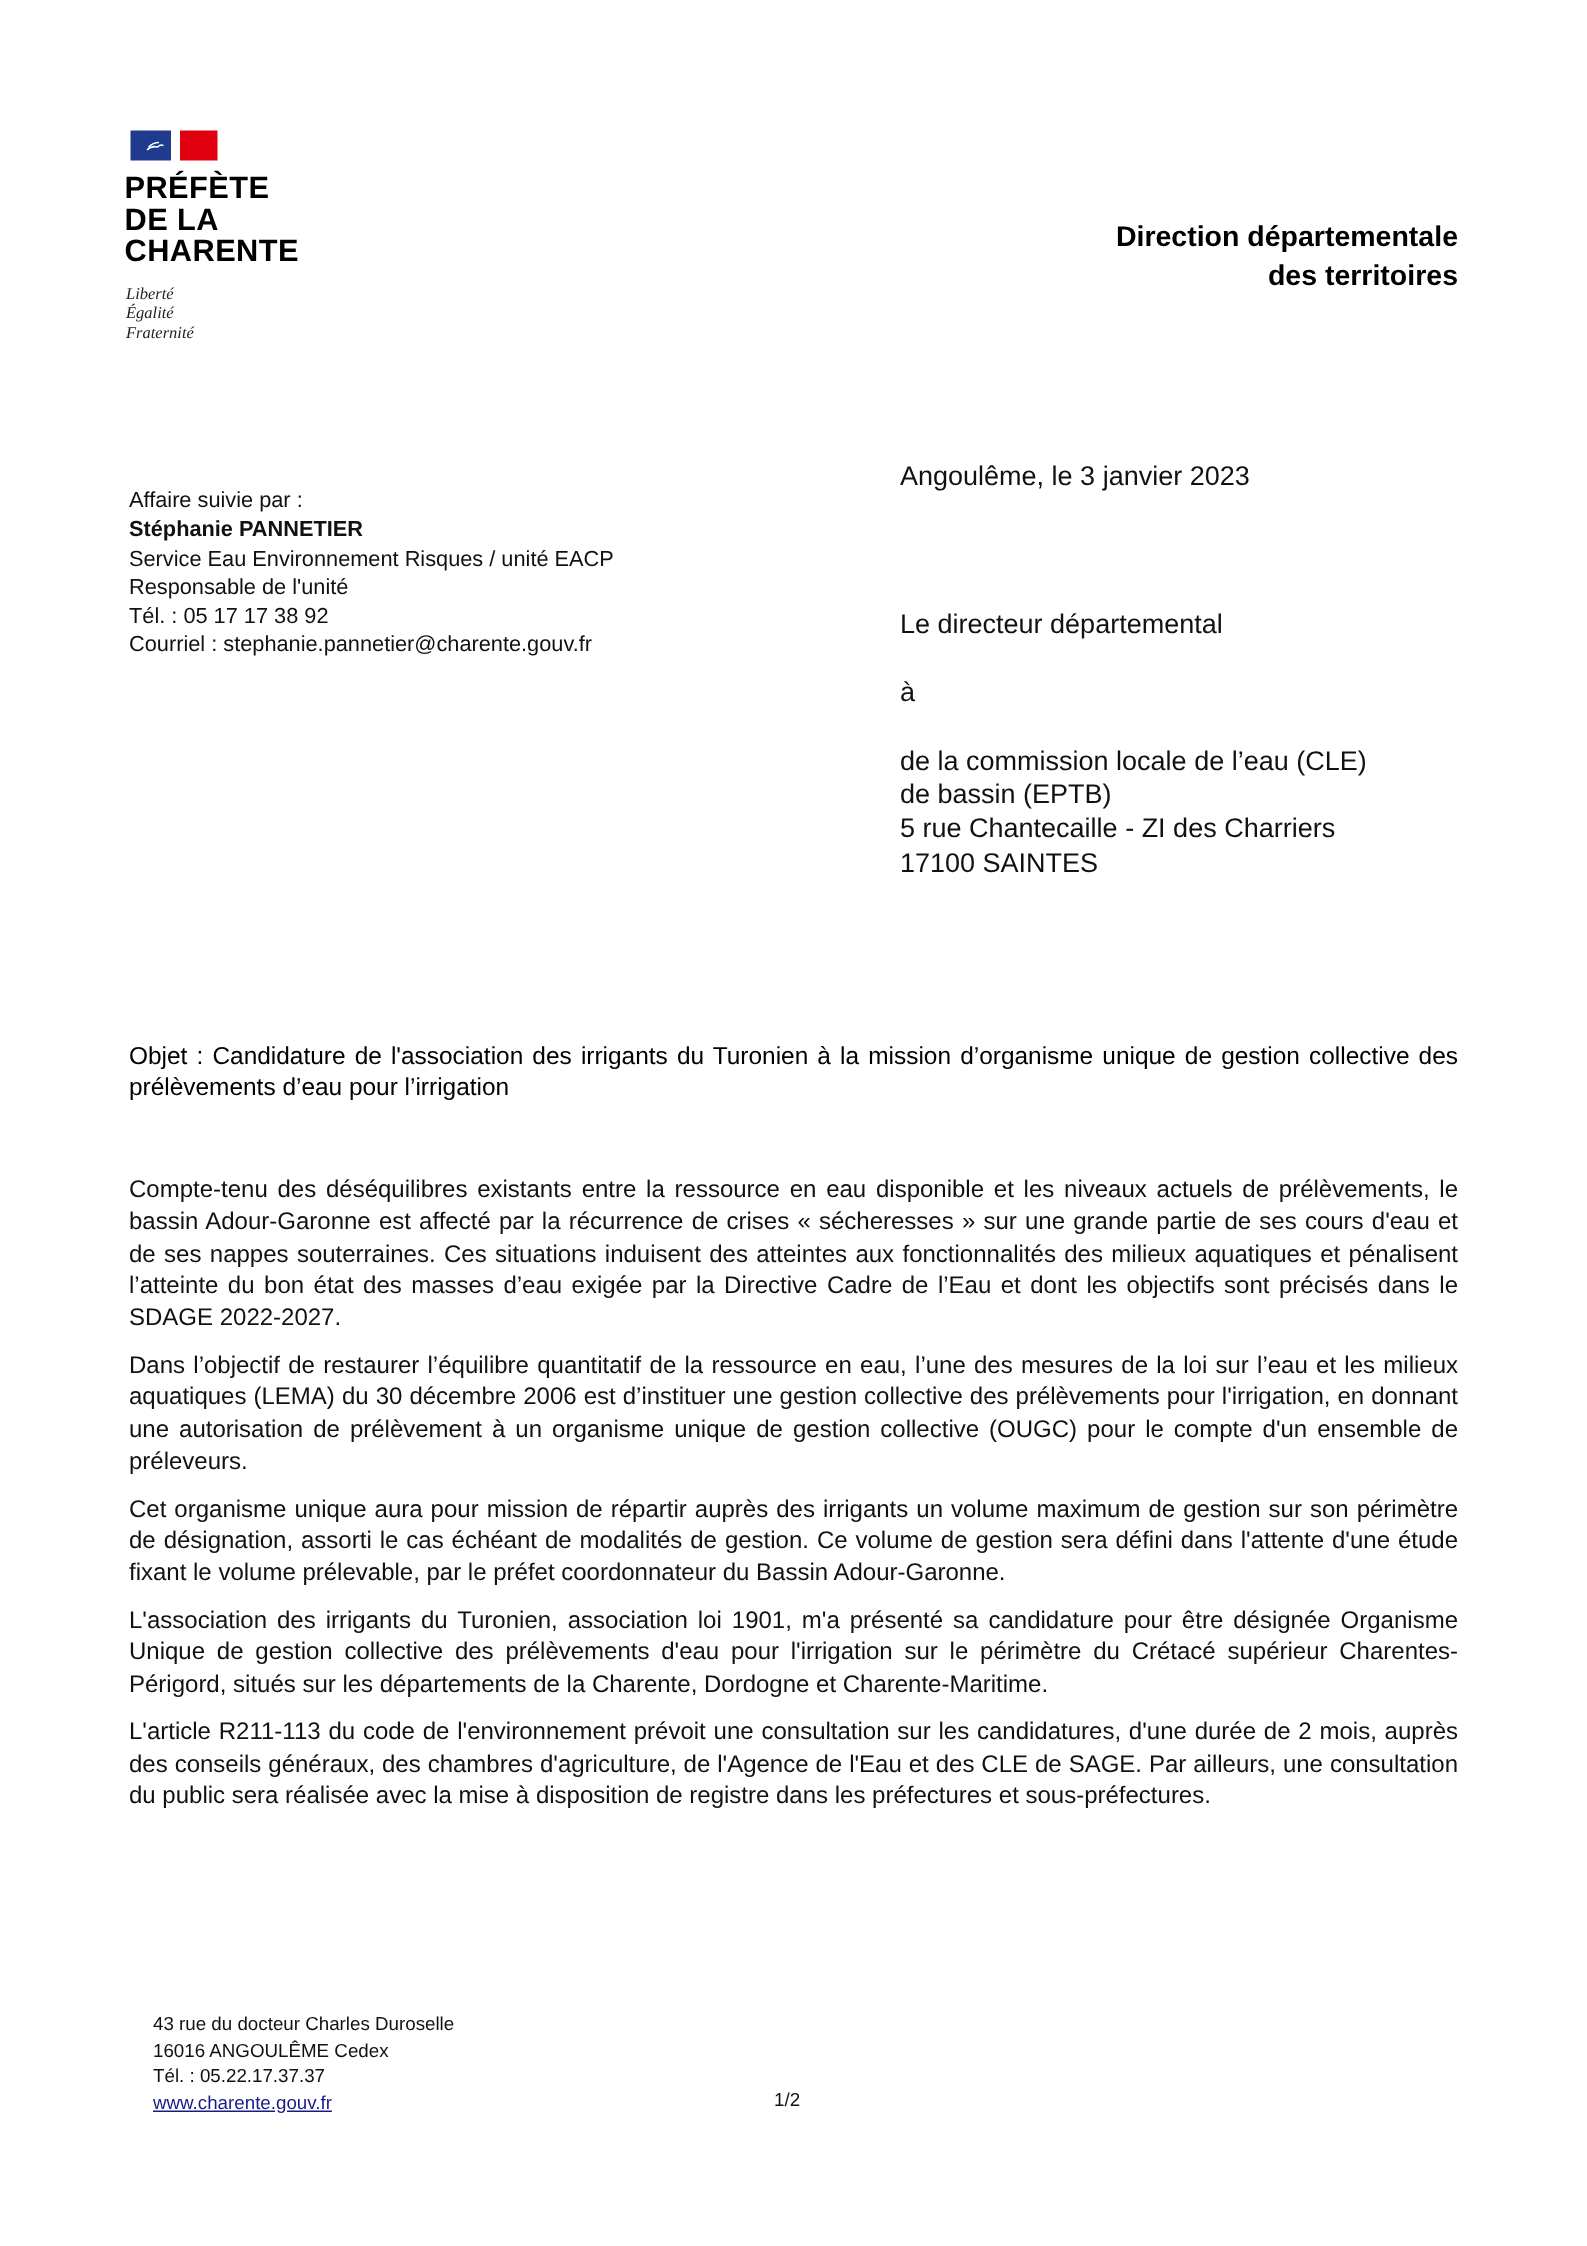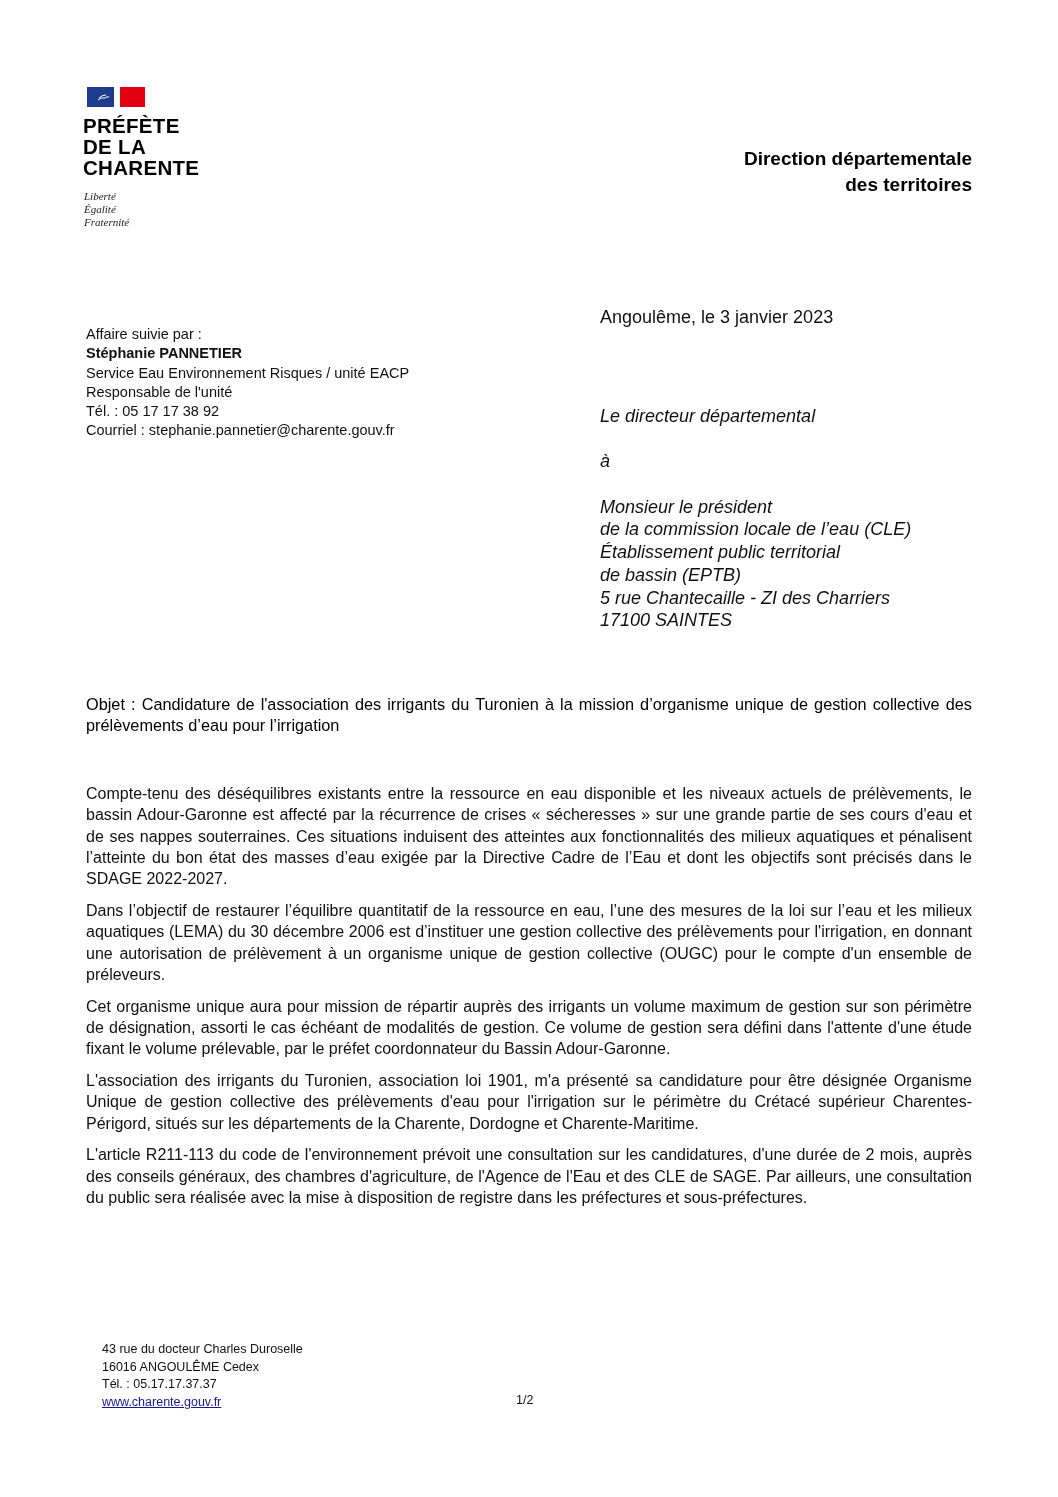--- a/index.html
+++ b/index.html
@@ -16,21 +16,21 @@
   .marianne-mark { position:absolute; left: 9px; top: 5px; width: 14px; height: 10px; }
   .logo-text { left: 83px; top: 115px; font-weight: 700; font-size: 20.5px; line-height: 21px; letter-spacing: 0.3px; color: #000; }
   .devise { left: 84px; top: 190px; font-family: "Liberation Serif", serif; font-style: italic; font-size: 11px; line-height: 13px; color: #222; }
 
   .service { right: 86px; top: 114px; text-align: right; font-weight: 700; font-size: 19px; line-height: 26px; color: #000; margin-top: 32px; }
 
   .contact { left: 86px; top: 313px; font-size: 14.5px; line-height: 19.3px; color: #111; margin-top: 12px; }
   .contact .bold { font-weight: 700; }
 
   .date { left: 600px; top: 307px; font-size: 18px; color: #111; text-align: right; }
-  .recipient { left: 600px; top: 405px; font-size: 18px; line-height: 22.7px; color: #111; font-style: italic; }
+  .recipient { left: 600px; top: 405px; font-size: 18px; line-height: 22.7px; color: #111; }
   .recipient .spacer { height: 22.7px; }
 
   .objet { left: 86px; top: 694px; width: 886px; font-weight: 400; font-size: 16.3px; line-height: 21px; text-align: justify; color: #000; }
 
   .body-text { left: 86px; top: 783px; width: 886px; font-size: 16px; line-height: 21.3px; color: #111; }
   .body-text p { margin: 0 0 10.5px 0; text-align: justify; text-align-last: left; }
 
   .footer { left: 78px; top: 1341px; font-size: 12.5px; line-height: 17.5px; color: #111; margin-left: 24px; }
   .footer a { color: #1a1a8a; text-decoration: underline; }
   .pagenum { left: 516px; top: 1393px; font-size: 12.5px; color: #111; }
@@ -72,37 +72,35 @@
   <div>Courriel : stephanie.pannetier@charente.gouv.fr</div>
 </div>
 
 <div class="abs date">Angoulême, le 3 janvier 2023</div>
 
 <div class="abs recipient">
   <div>Le directeur départemental</div>
   <div class="spacer"></div>
   <div>à</div>
   <div class="spacer"></div>
-  <div>Monsieur le président</div>
   <div>de la commission locale de l’eau (CLE)</div>
-  <div>Établissement public territorial</div>
   <div>de bassin (EPTB)</div>
   <div>5 rue Chantecaille - ZI des Charriers</div>
   <div>17100 SAINTES</div>
 </div>
 
 <div class="abs objet">Objet : Candidature de l'association des irrigants du Turonien à la mission d’organisme unique de gestion collective des prélèvements d’eau pour l’irrigation</div>
 
 <div class="abs body-text">
   <p>Compte-tenu des déséquilibres existants entre la ressource en eau disponible et les niveaux actuels de prélèvements, le bassin Adour-Garonne est affecté par la récurrence de crises « sécheresses » sur une grande partie de ses cours d'eau et de ses nappes souterraines. Ces situations induisent des atteintes aux fonctionnalités des milieux aquatiques et pénalisent l’atteinte du bon état des masses d’eau exigée par la Directive Cadre de l’Eau et dont les objectifs sont précisés dans le SDAGE 2022-2027.</p>
   <p>Dans l’objectif de restaurer l’équilibre quantitatif de la ressource en eau, l’une des mesures de la loi sur l’eau et les milieux aquatiques (LEMA) du 30 décembre 2006 est d’instituer une gestion collective des prélèvements pour l'irrigation, en donnant une autorisation de prélèvement à un organisme unique de gestion collective (OUGC) pour le compte d'un ensemble de préleveurs.</p>
   <p>Cet organisme unique aura pour mission de répartir auprès des irrigants un volume maximum de gestion sur son périmètre de désignation, assorti le cas échéant de modalités de gestion. Ce volume de gestion sera défini dans l'attente d'une étude fixant le volume prélevable, par le préfet coordonnateur du Bassin Adour-Garonne.</p>
   <p>L'association des irrigants du Turonien, association loi 1901, m'a présenté sa candidature pour être désignée Organisme Unique de gestion collective des prélèvements d'eau pour l'irrigation sur le périmètre du Crétacé supérieur Charentes-Périgord, situés sur les départements de la Charente, Dordogne et Charente-Maritime.</p>
   <p>L'article R211-113 du code de l'environnement prévoit une consultation sur les candidatures, d'une durée de 2 mois, auprès des conseils généraux, des chambres d'agriculture, de l'Agence de l'Eau et des CLE de SAGE. Par ailleurs, une consultation du public sera réalisée avec la mise à disposition de registre dans les préfectures et sous-préfectures.</p>
 </div>
 
 <div class="abs footer">
   <div>43 rue du docteur Charles Duroselle</div>
   <div>16016 ANGOULÊME Cedex</div>
-  <div>Tél. : 05.17.17.37.37</div>
+  <div>Tél. : 05.22.17.37.37</div>
   <div><a>www.charente.gouv.fr</a></div>
 </div>
 <div class="abs pagenum">1/2</div>
 
 </body></html>

